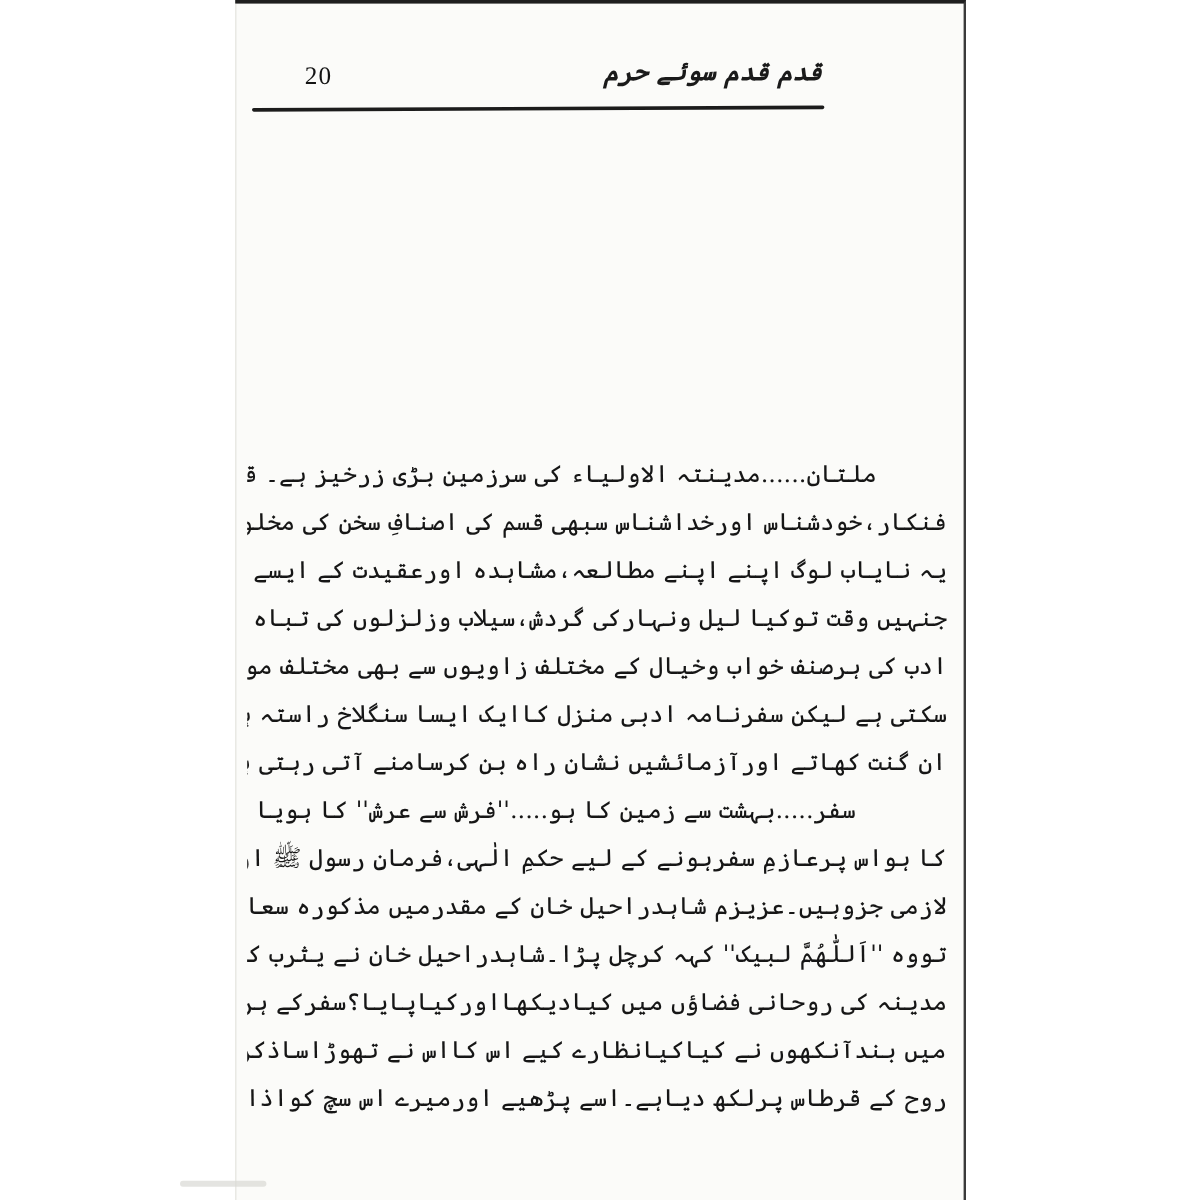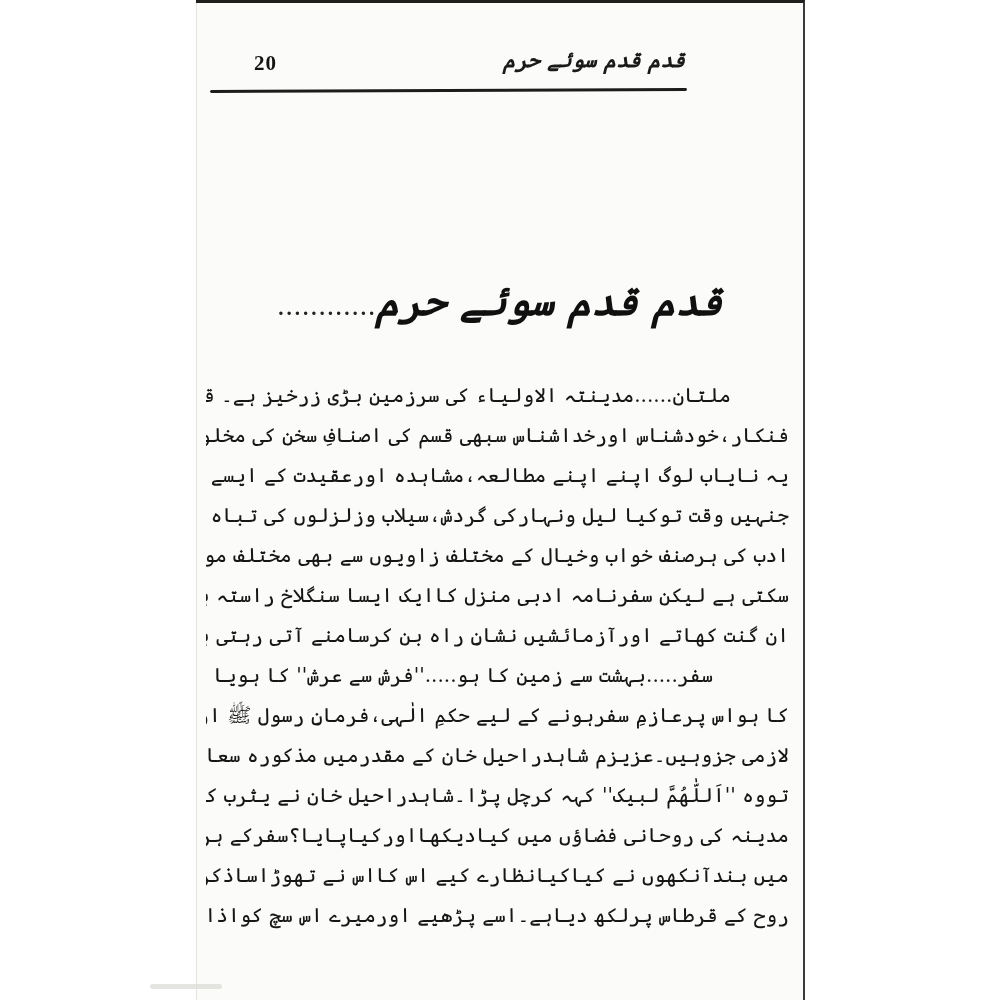--- a/index.html
+++ b/index.html
@@ -26,21 +26,21 @@
     border-top: 3px solid #1f1f1f;
     border-right: 2px solid #3a3a3a;
     box-shadow: inset 1px 0 0 #e4e4df;
     box-sizing: border-box;
   }
   .page-number {
     position: absolute;
     left: 58px;
     top: 48px;
     font-family: "Liberation Serif", "DejaVu Serif", serif;
-    font-weight: bold;
+    font-weight: normal;
     font-size: 21px;
     color: #141414;
     letter-spacing: 1px;
   }
   .running-title {
     position: absolute;
     right: 118px;
     top: 44px;
     direction: rtl;
     font-family: "DejaVu Serif", serif;
@@ -123,23 +123,20 @@
 
 <div class="canvas">
   <div class="page">
 
     <span class="page-number">20</span>
 
     <span class="running-title">قدم قدم سوئے حرم</span>
 
     <div class="header-rule"></div>
 
-    <div class="chapter-title">
-      <span>قدم قدم سوئے حرم</span><span class="dots">............</span>
-    </div>
 
     <div class="body-text" dir="rtl">
       <div class="paragraph">
         <div class="text-line first-line">ملتان......مدینتہ الاولیاء کی سرزمین بڑی زرخیز ہے۔ قلمکار،محقق،موَرخ،مصور،</div>
         <div class="text-line">فنکار،خودشناس اورخداشناس سبھی قسم کی اصنافِ سخن کی مخلوق بھی ہیں اورتخلیق کاربھی ہیں۔</div>
         <div class="text-line">یہ نایاب لوگ اپنے اپنے مطالعہ،مشاہدہ اورعقیدت کے ایسے ایسے مینارِ نوتعمیر کررہے ہیں</div>
         <div class="text-line">جنہیں وقت توکیا لیل ونہارکی گردش،سیلاب وزلزلوں کی تباہ کاریاں بھی نہیں مٹاسکتیں۔</div>
         <div class="text-line">ادب کی ہرصنف خواب وخیال کے مختلف زاویوں سے بھی مختلف موضوعات پرضخیم کتاب لکھ</div>
         <div class="text-line">سکتی ہے لیکن سفرنامہ ادبی منزل کاایک ایسا سنگلاخ راستہ ہے جس تک پہنچنے کیلئے بنک کے</div>
         <div class="text-line para-end">ان گنت کھاتے اورآزمائشیں نشانِ راہ بن کرسامنے آتی رہتی ہیں ۔</div>

